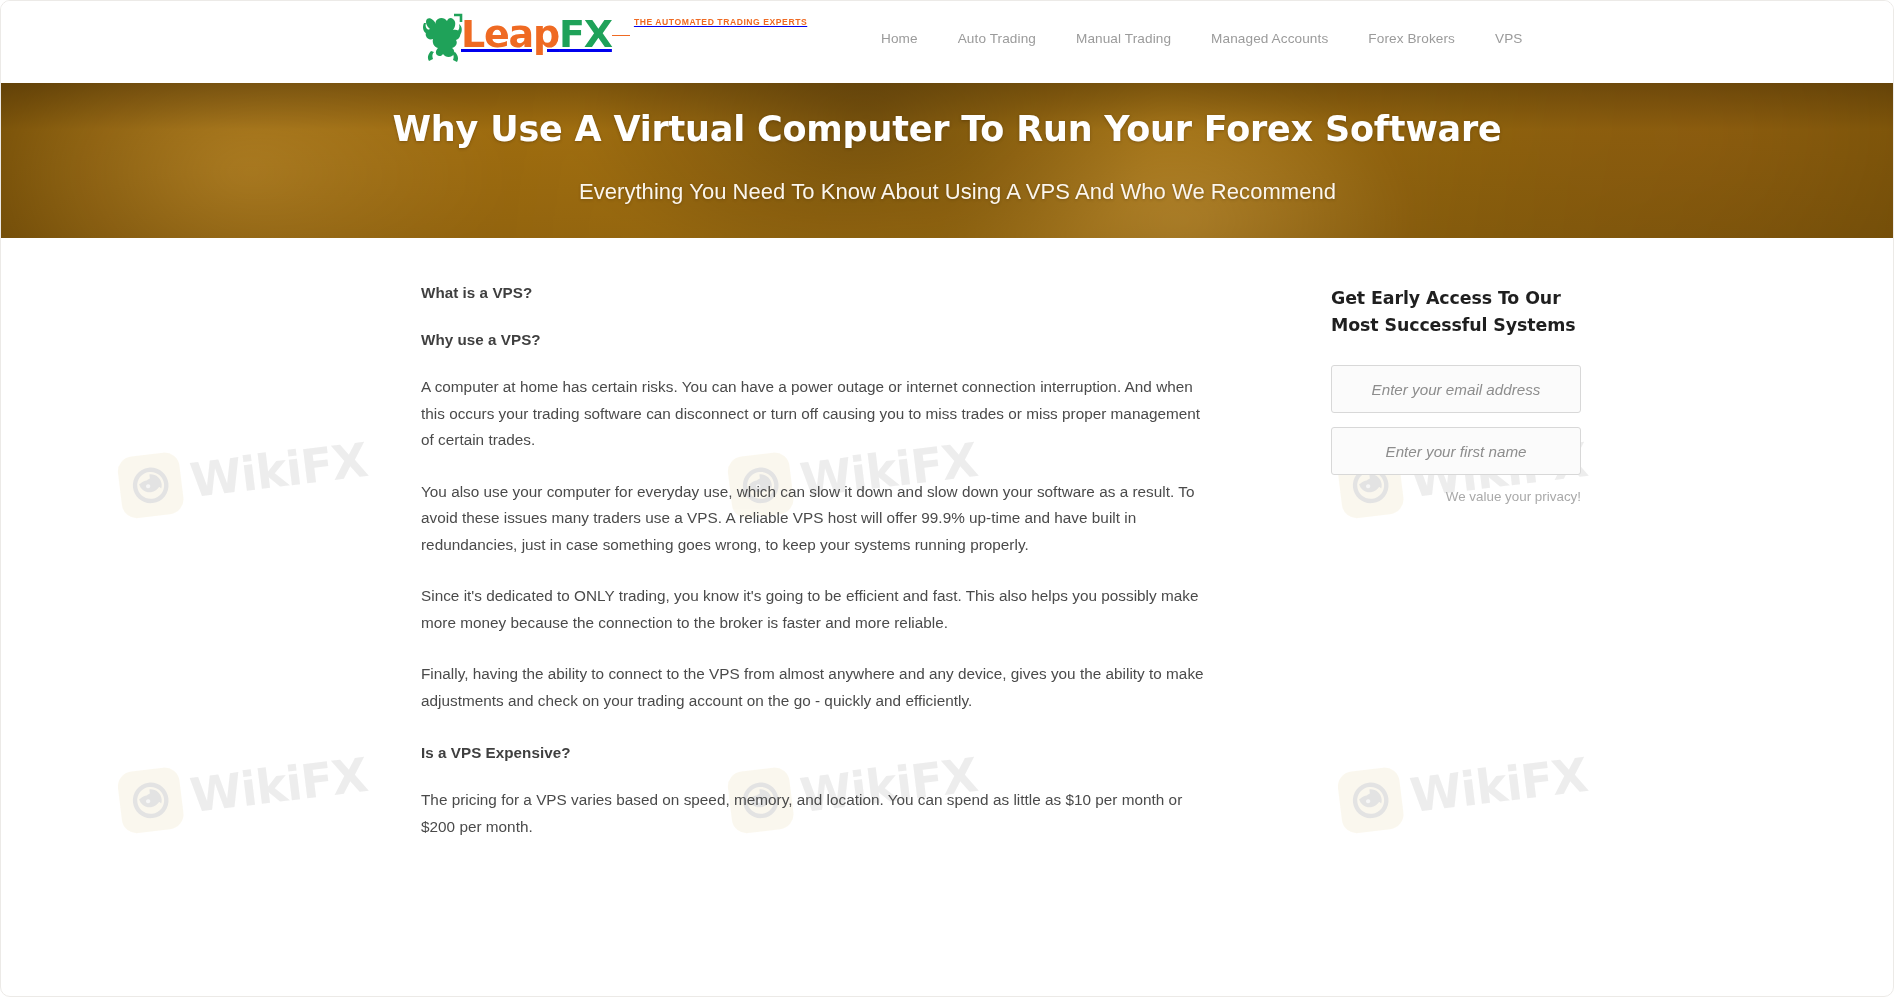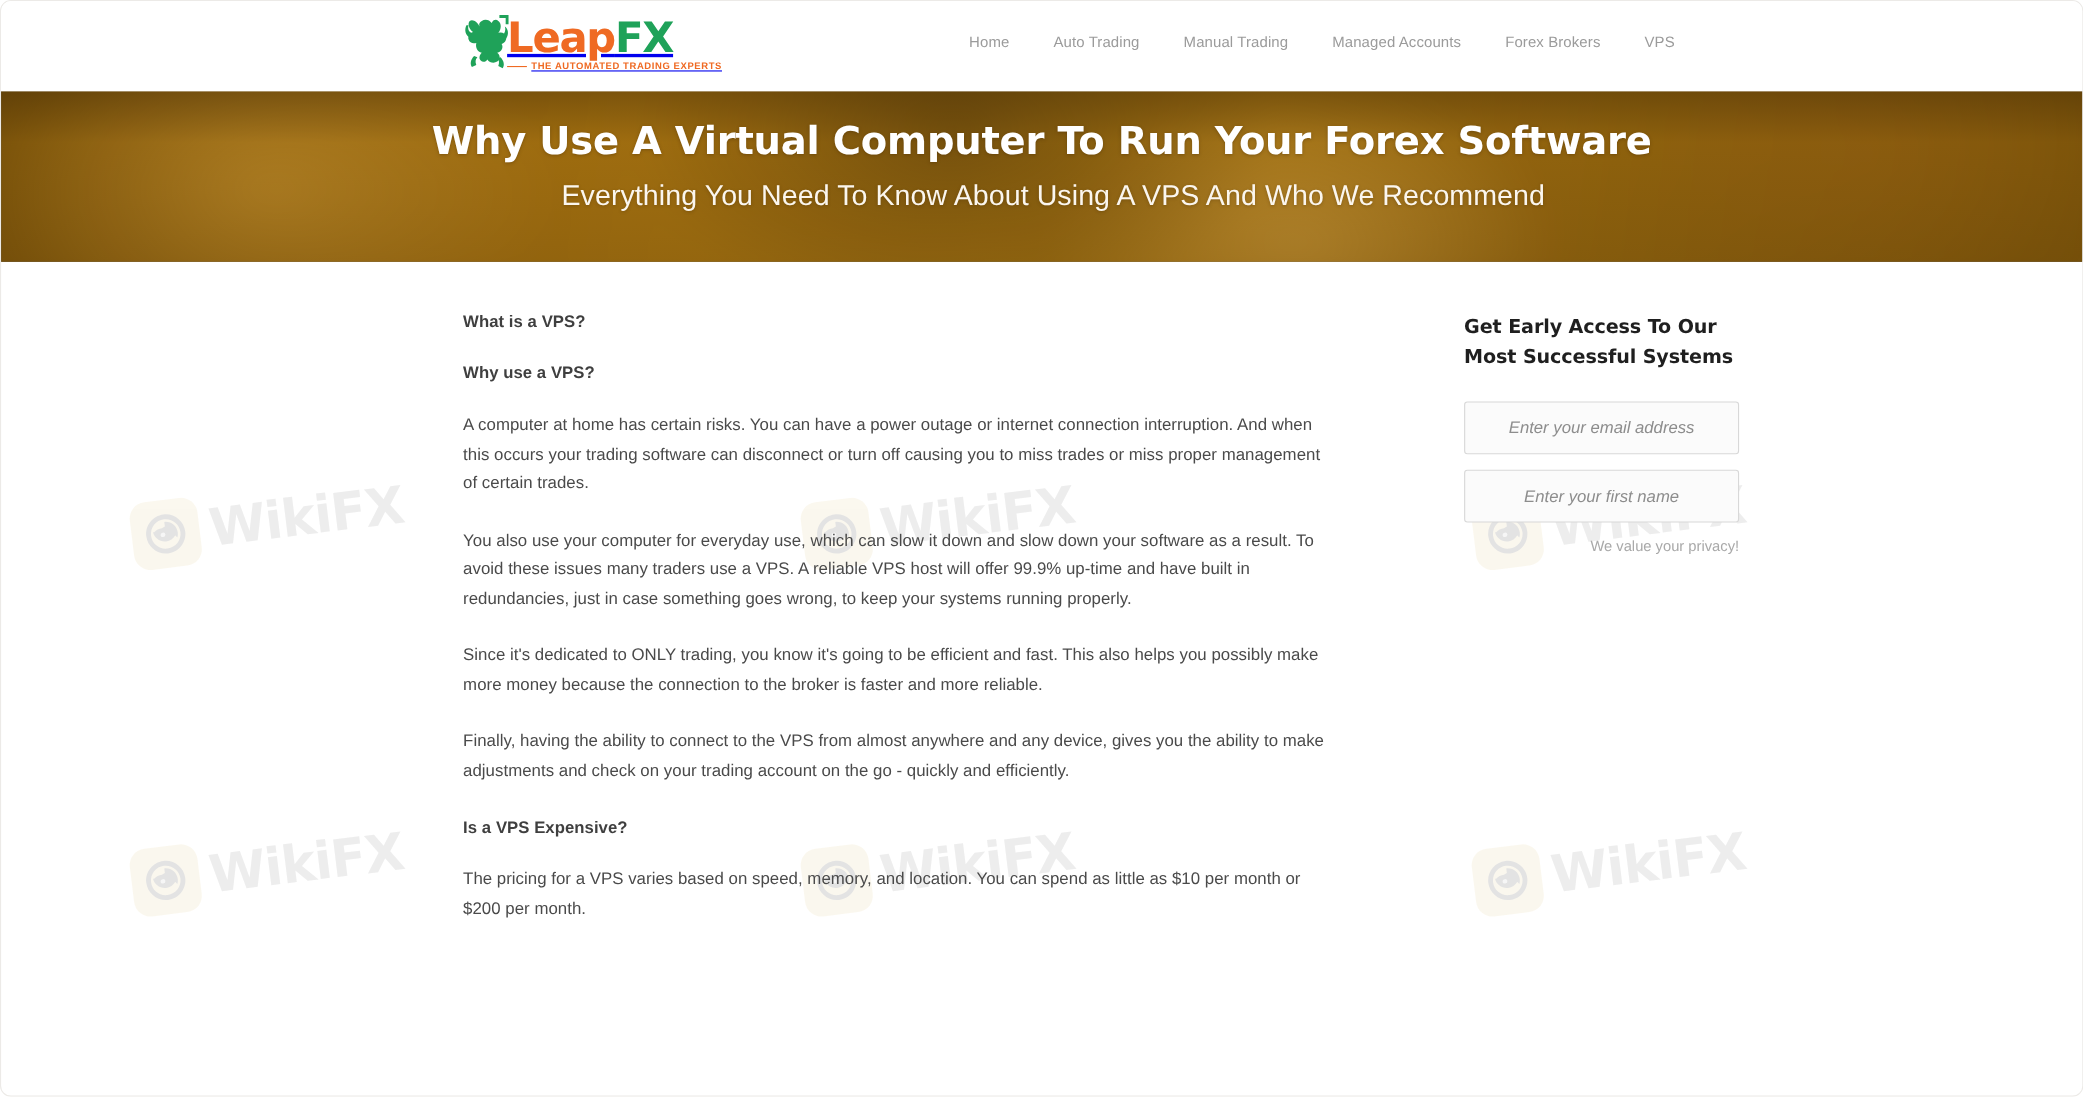--- a/index.html
+++ b/index.html
@@ -39,21 +39,21 @@
     top: 12px;
     display: flex;
     align-items: flex-start;
     height: 58px;
   }
 
   .frog-icon { width: 44px; height: 52px; display: block; }
 
   .logo-text-block {
     display: flex;
-    flex-direction: column;
+    flex-direction: row;
     margin-left: -4px;
     padding-top: 2px;
   }
 
   .logo-wordmark {
     font-family: "DejaVu Sans", sans-serif;
     font-size: 38px;
     font-weight: 700;
     letter-spacing: -1.2px;
     line-height: 38px;
@@ -137,24 +137,24 @@
     font-family: "DejaVu Sans", sans-serif;
     font-size: 35px;
     font-weight: 700;
     color: #ffffff;
     letter-spacing: -0.2px;
     line-height: 1.18;
     text-shadow: 0 1px 3px rgba(60,35,0,0.35);
   }
   .hero-sub {
     font-family: "Liberation Sans", sans-serif;
-    font-size: 26px;
+    font-size: 22px;
     font-weight: 400;
     color: #fbf6ee;
-    margin-top: 12px;
+    margin-top: 29px;
     letter-spacing: 0.05px;
     text-shadow: 0 1px 3px rgba(60,35,0,0.30);
     padding-left: 21px;
   }
 
   
   .watermark-layer {
     position: absolute;
     left: 0; right: 0;
     top: 237px;

